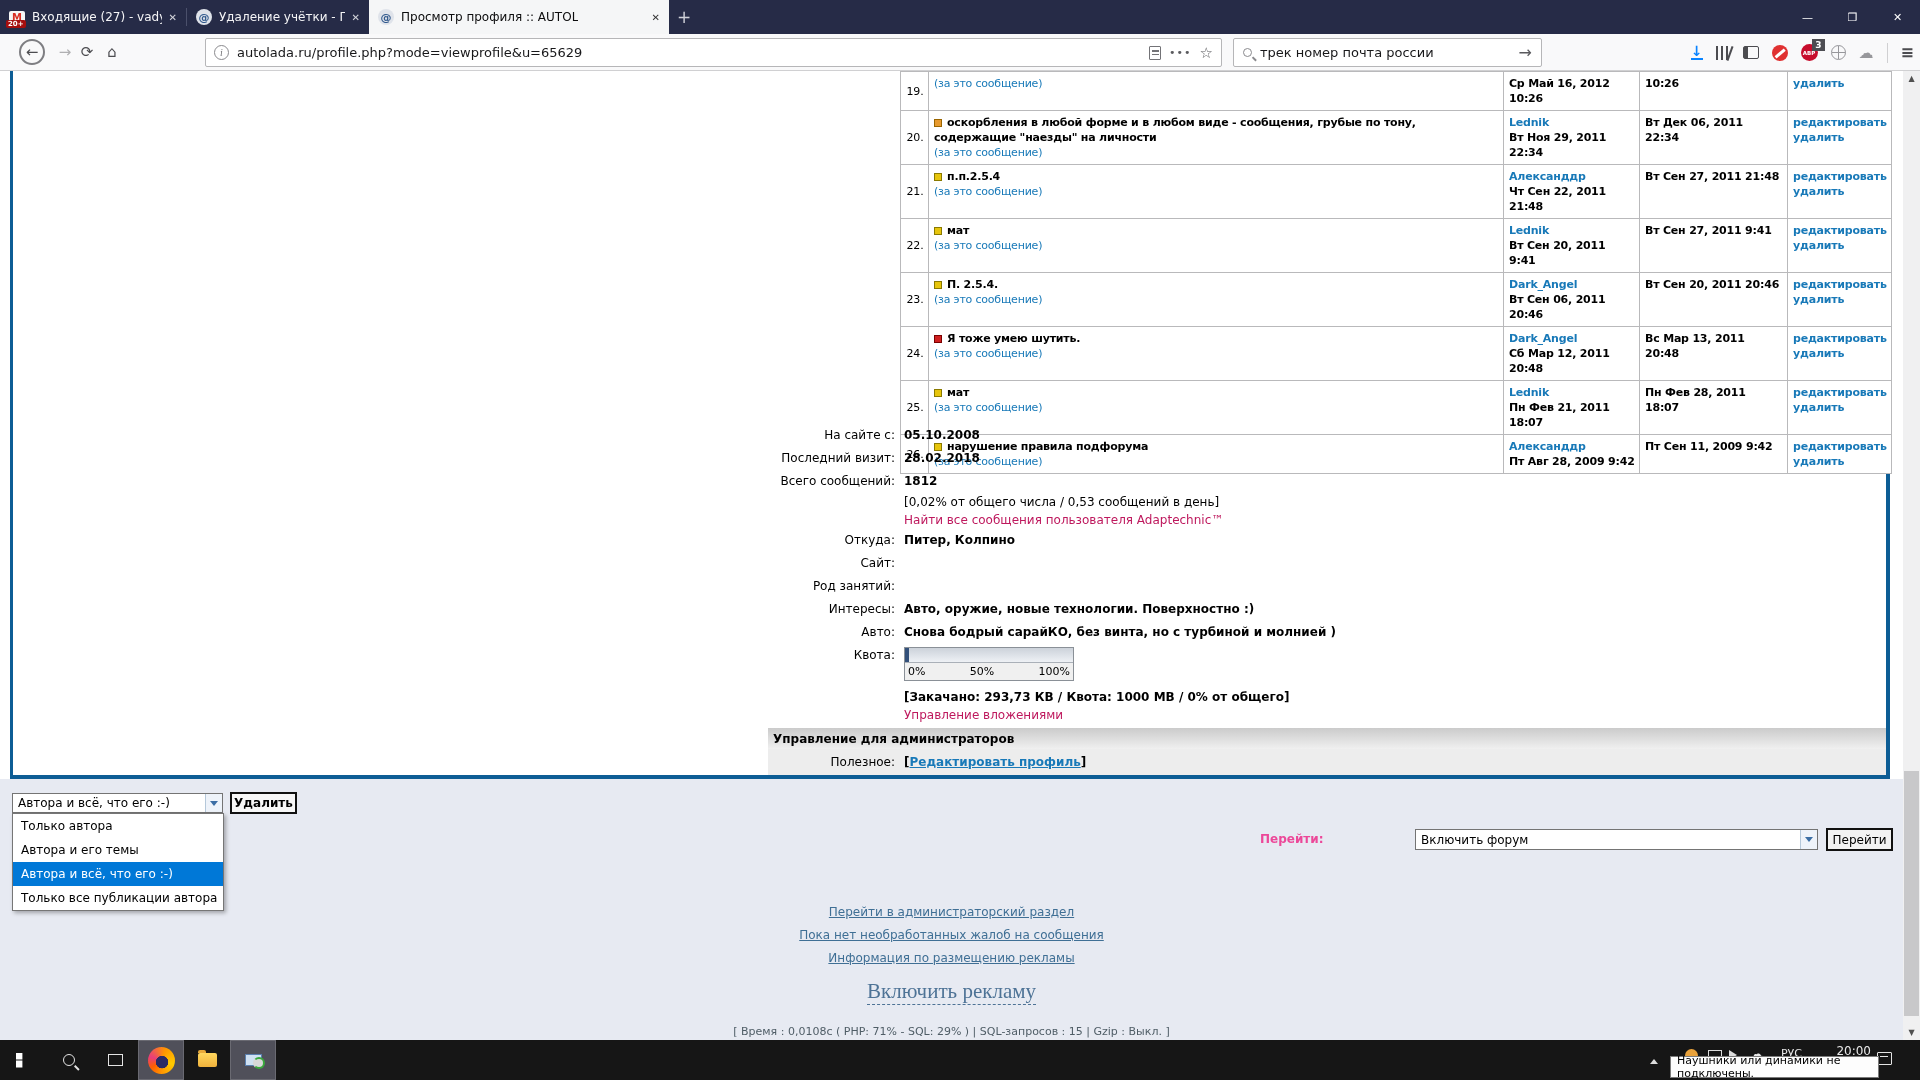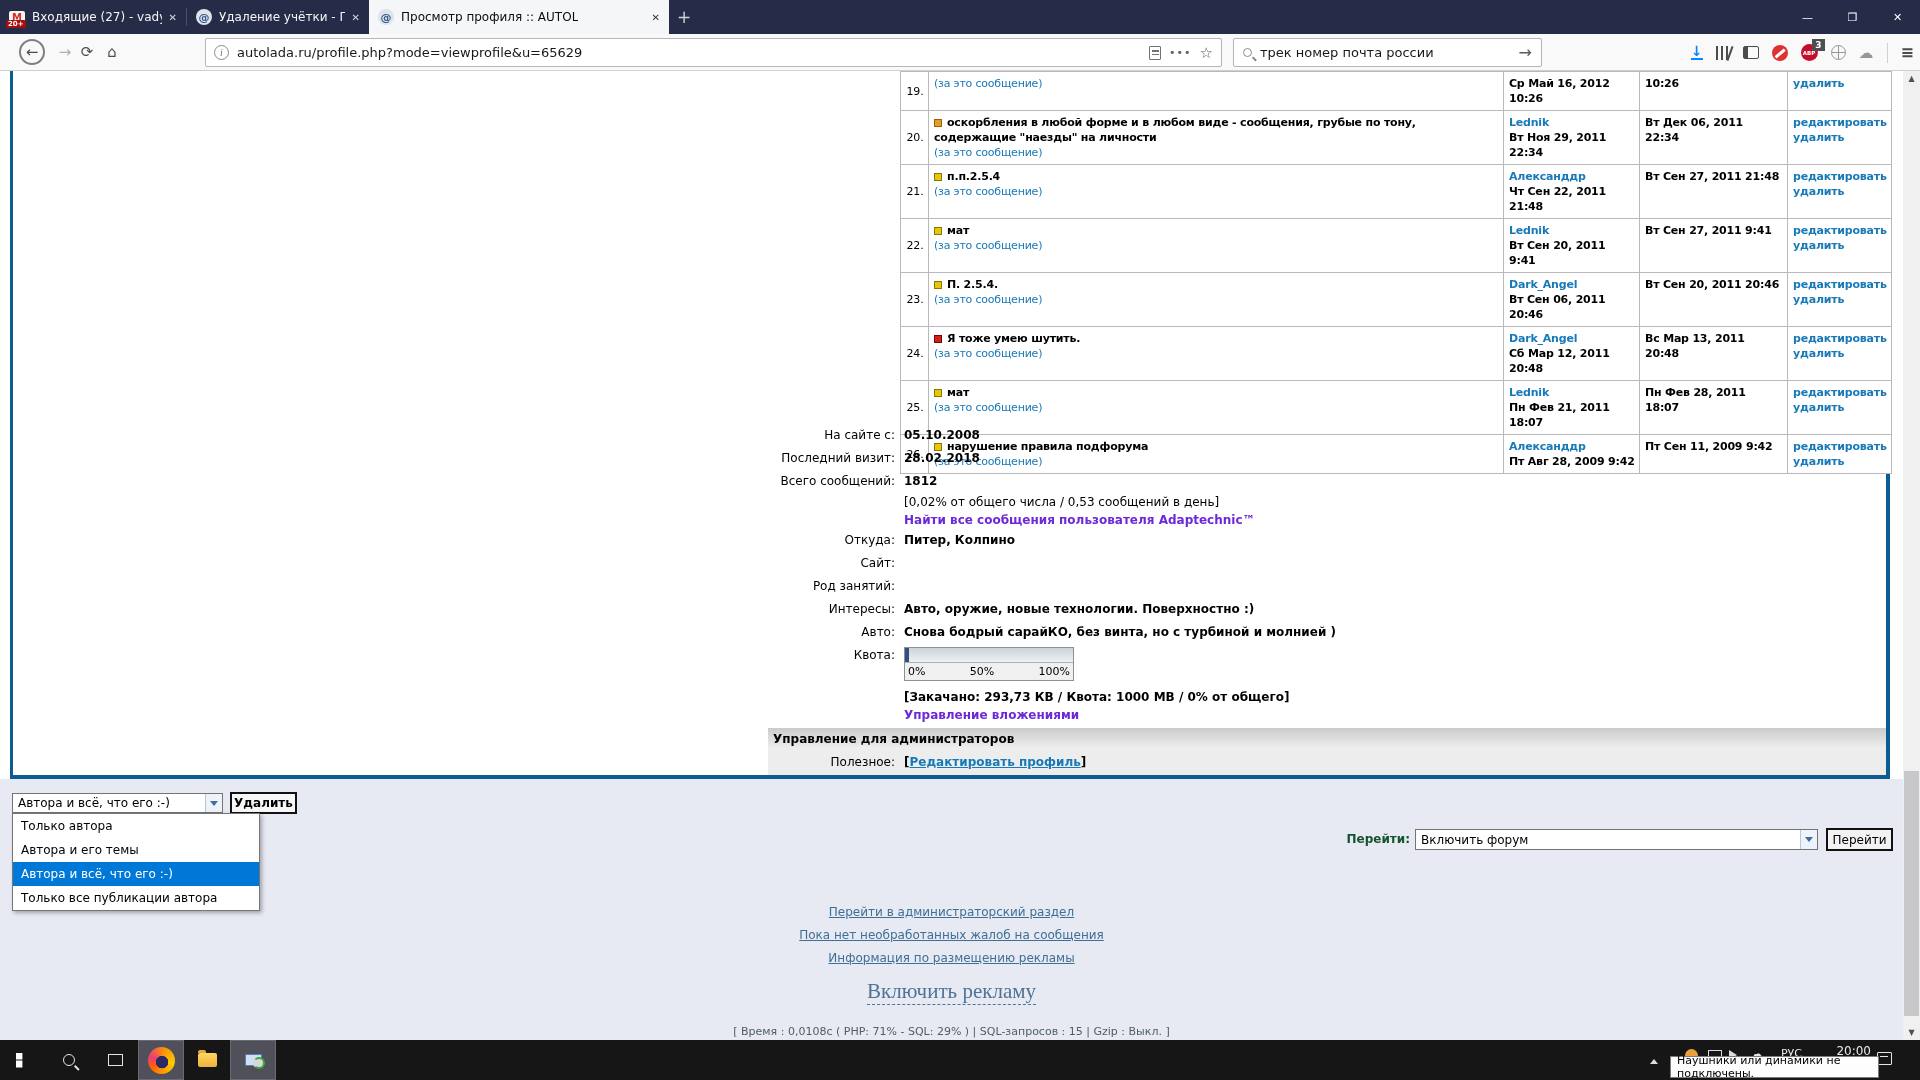--- a/index.html
+++ b/index.html
@@ -66,43 +66,43 @@
 .b{font-weight:bold}
 .blk{display:block}
 .dt{font-weight:bold;white-space:pre-line}
 .wtitle{font-weight:bold}
 
 #fields{position:absolute;left:768px;top:424px;width:1118px;font-size:12px;color:#000}
 .frow{display:flex;min-height:23px;line-height:23px}
 .flabel{width:127px;text-align:right;flex:none}
 .fval{margin-left:9px;font-weight:bold}
 .fsub{font-weight:normal;line-height:18px}
-.flink{color:#6d28d9;line-height:18px;font-weight:bold;cursor:pointer}
+.flink{color:#be185d;line-height:18px;font-weight:normal;cursor:pointer}
 .quota{width:170px;border:1px solid #8a9097;margin-top:3px;font-weight:normal}
 .qbar{height:15px;background:linear-gradient(#ccd2da,#eef1f5);border-bottom:1px solid #aab0b8;position:relative}
 .qfill{position:absolute;left:0;top:0;bottom:0;width:4px;background:#33507a}
 .qscale{display:flex;justify-content:space-between;align-items:center;height:17px;background:#f0f0f0;font-size:11px;padding:0 3px}
 .qinfo{font-weight:bold;margin-top:7px;line-height:18px}
 #adminband{position:absolute;left:768px;top:727px;width:1118px;height:22px;background:linear-gradient(#cbcbcb,#f0f0f0);border-top:1px solid #fff;display:flex;align-items:center;padding-left:5px;font-size:12px;font-weight:bold;color:#000}
 #usefulrow{position:absolute;left:768px;top:749px;width:1118px;height:26px;background:#ededed;display:flex;align-items:center;font-size:12px;color:#000}
 #usefulrow .flabel{width:127px}
 #usefulrow .uval{margin-left:9px;font-weight:bold}
 .editlink{color:#1879b8;font-weight:bold;text-decoration:underline;cursor:pointer}
 
 .wsel{background:#fff;border:1px solid #747474;display:flex;align-items:center;font-size:12px;padding-left:5px;color:#000}
 .wsel .grow{flex:1;overflow:hidden;white-space:nowrap}
 .selarrow{width:17px;align-self:stretch;background:#eef3fa;border-left:1px solid #b5c8da;display:flex;align-items:center;justify-content:center}
 .selarrow::after{content:"";border:4px solid transparent;border-top:5px solid #3b6ea5;margin-top:4px}
 #delsel{position:absolute;left:12px;top:793px;width:211px;height:20px}
 #delbtn{position:absolute;left:230px;top:792px;width:67px;height:22px;background:#f7f7f7;border:2px solid #111;font-size:12px;font-weight:bold;display:flex;align-items:center;justify-content:center;color:#000}
-#dellist{position:absolute;left:12px;top:813px;width:248px;background:#fff;border:1px solid #767676;box-shadow:2px 2px 4px rgba(0,0,0,.3);font-size:12px;color:#000;z-index:5}
+#dellist{position:absolute;left:12px;top:813px;width:212px;background:#fff;border:1px solid #767676;box-shadow:2px 2px 4px rgba(0,0,0,.3);font-size:12px;color:#000;z-index:5}
 .opt{height:24px;display:flex;align-items:center;padding-left:8px}
 .opt.hl{background:#0078d7;color:#fff}
 
-#jumplabel{position:absolute;left:1260px;top:832px;width:150px;text-align:right;font-size:12px;font-weight:bold;color:#14532d}
+#jumplabel{position:absolute;left:1260px;top:832px;width:150px;font-size:12px;font-weight:bold;color:#ec4899}
 #jumpsel{position:absolute;left:1415px;top:829px;width:403px;height:21px}
 #jumpbtn{position:absolute;left:1826px;top:828px;width:67px;height:23px;background:#f2f2f2;border:2px solid #111;font-size:12px;display:flex;align-items:center;justify-content:center;color:#000}
 
 #footer{position:absolute;left:0;top:905px;width:1903px;text-align:center}
 .flinkrow{display:block;font-size:12px;color:#3f6f95;text-decoration:underline;margin-bottom:9px;cursor:pointer}
 #adlink{display:inline-block;font-family:"Liberation Serif","DejaVu Serif",serif;font-size:21px;color:#4e7396;border-bottom:1px dashed #4e7396;margin-top:5px;cursor:pointer}
 #stats{font-size:11px;color:#4f5d66;margin-top:20px}
 
 #scrollbar{position:absolute;left:1903px;top:71px;width:17px;height:969px;background:#f0f0f1}
 .scarrow{position:absolute;left:0;width:17px;height:15px;color:#505050;font-size:8px;text-align:center;line-height:15px}

